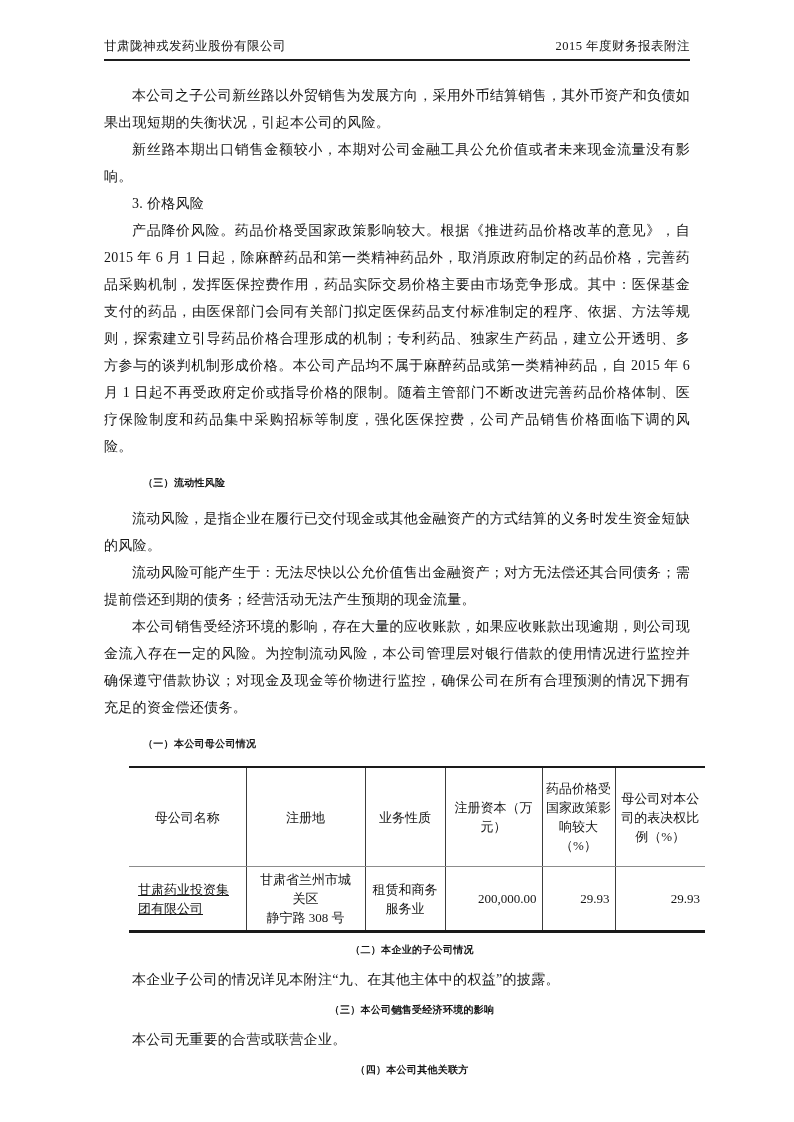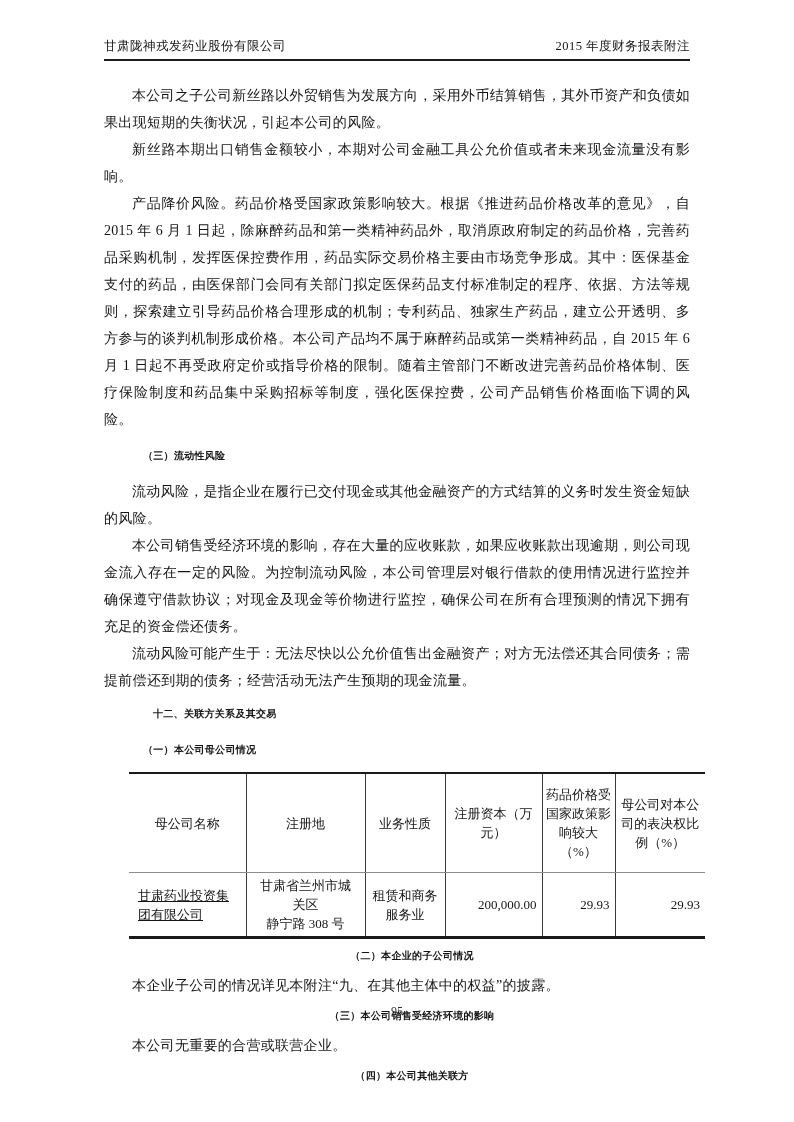--- a/index.html
+++ b/index.html
@@ -85,28 +85,28 @@
 
   <div class="page-header">
     <span>甘肃陇神戎发药业股份有限公司</span>
     <span>2015 年度财务报表附注</span>
   </div>
 
   <div class="content">
 
     <p class="para">本公司之子公司新丝路以外贸销售为发展方向，采用外币结算销售，其外币资产和负债如果出现短期的失衡状况，引起本公司的风险。</p>
     <p class="para">新丝路本期出口销售金额较小，本期对公司金融工具公允价值或者未来现金流量没有影响。</p>
+    <p class="para">3. 价格风险</p>
     <p class="para">产品降价风险。药品价格受国家政策影响较大。根据《推进药品价格改革的意见》，自 2015 年 6 月 1 日起，除麻醉药品和第一类精神药品外，取消原政府制定的药品价格，完善药品采购机制，发挥医保控费作用，药品实际交易价格主要由市场竞争形成。其中：医保基金支付的药品，由医保部门会同有关部门拟定医保药品支付标准制定的程序、依据、方法等规则，探索建立引导药品价格合理形成的机制；专利药品、独家生产药品，建立公开透明、多方参与的谈判机制形成价格。本公司产品均不属于麻醉药品或第一类精神药品，自 2015 年 6 月 1 日起不再受政府定价或指导价格的限制。随着主管部门不断改进完善药品价格体制、医疗保险制度和药品集中采购招标等制度，强化医保控费，公司产品销售价格面临下调的风险。</p>
 
     <p class="h-bold h-sub">（三）流动性风险</p>
     <p class="para">流动风险，是指企业在履行已交付现金或其他金融资产的方式结算的义务时发生资金短缺的风险。</p>
+    <p class="para">流动风险可能产生于：无法尽快以公允价值售出金融资产；对方无法偿还其合同债务；需提前偿还到期的债务；经营活动无法产生预期的现金流量。</p>
     <p class="para">本公司销售受经济环境的影响，存在大量的应收账款，如果应收账款出现逾期，则公司现金流入存在一定的风险。为控制流动风险，本公司管理层对银行借款的使用情况进行监控并确保遵守借款协议；对现金及现金等价物进行监控，确保公司在所有合理预测的情况下拥有充足的资金偿还债务。</p>
-    <p class="para">流动风险可能产生于：无法尽快以公允价值售出金融资产；对方无法偿还其合同债务；需提前偿还到期的债务；经营活动无法产生预期的现金流量。</p>
 
-    <p class="h-bold h-main">十二、关联方关系及其交易</p>
     <p class="h-bold h-sub">（一）本公司母公司情况</p>
 
     <table class="rel-table">
       <colgroup>
         <col style="width:117px">
           <col style="width:119px">
           <col style="width:80px">
         <col style="width:97px">
           <col style="width:73px">
           <col style="width:90px">

